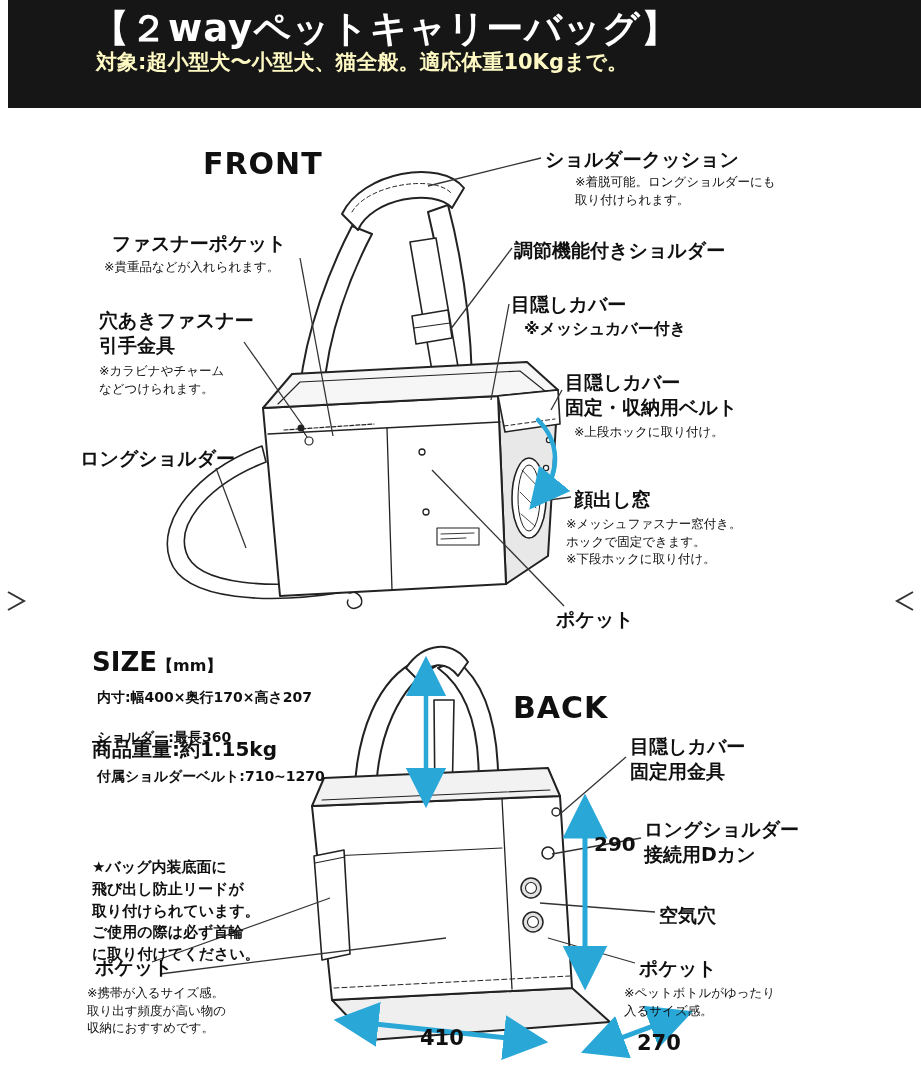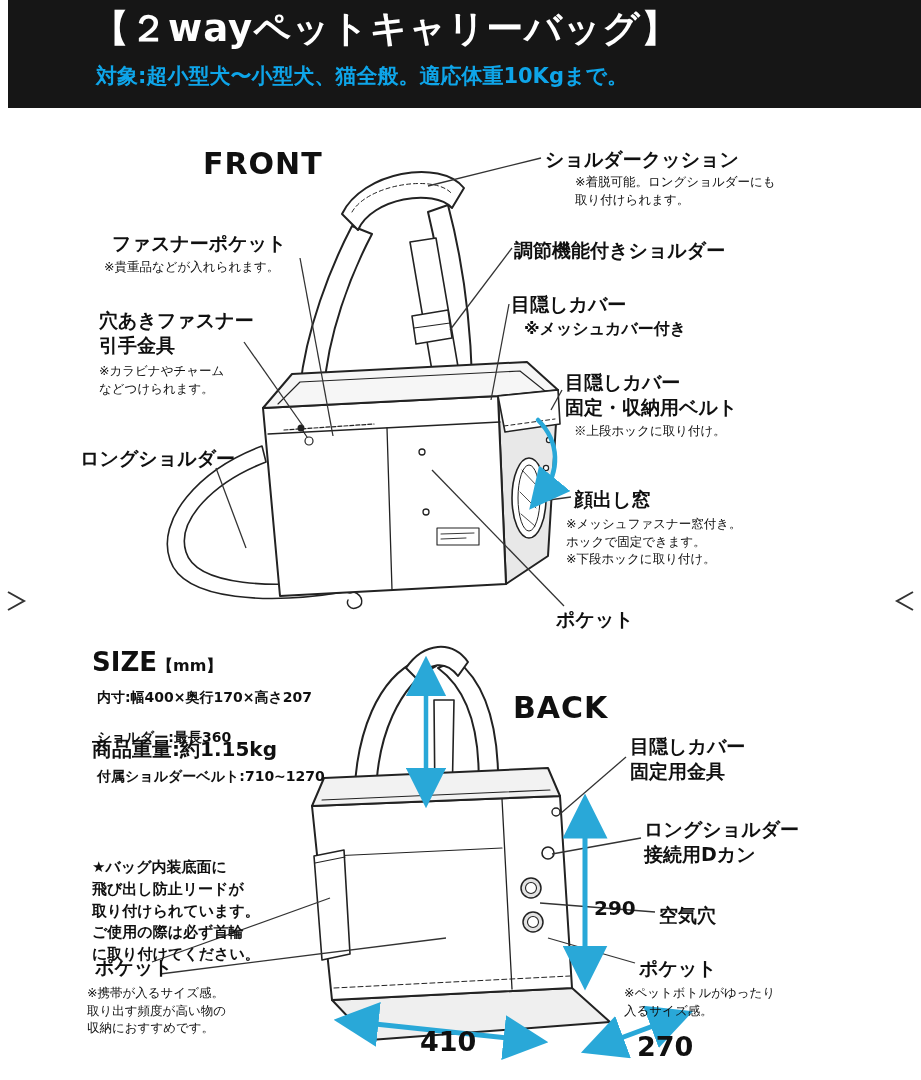--- a/index.html
+++ b/index.html
@@ -4,29 +4,29 @@
 <style>
   html,body{margin:0;padding:0;background:#ffffff;}
   #stage{position:relative;width:921px;height:1080px;background:#ffffff;overflow:hidden;
          font-family:"DejaVu Sans","Liberation Sans",sans-serif;}
   #art{position:absolute;left:0;top:0;z-index:1;}
   .t{position:absolute;z-index:2;color:#101010;white-space:pre-line;}
   .lbl{font-size:19px;font-weight:bold;line-height:1.3;}
   .note{font-size:12.5px;font-weight:500;line-height:1.4;}
   .note-b{font-size:16px;font-weight:bold;}
   .heading{font-size:30px;font-weight:800;letter-spacing:1px;}
-  .dim{font-size:27px;font-weight:bold;}
+  .dim{font-size:21px;font-weight:bold;}
   .size-label{font-size:26px;font-weight:800;}
   .size-unit{font-size:16px;font-weight:bold;}
   .size-lines{font-size:14px;font-weight:bold;line-height:1.42;}
   .weight{font-size:20px;font-weight:bold;}
   .warning{font-size:15px;font-weight:bold;line-height:1.45;margin-top:40px;}
   .header{position:absolute;left:0;top:0;width:921px;height:108px;background:#161616;z-index:3;margin-left:8px;}
   .header-title{position:absolute;left:84px;top:4px;color:#ffffff;font-size:37px;font-weight:bold;letter-spacing:1px;}
-  .header-sub{position:absolute;left:88px;top:62px;color:#0ea5e9;font-size:21px;font-weight:bold;}
+  .header-sub{position:absolute;left:88px;top:48px;color:#fef9c3;font-size:21px;font-weight:bold;}
 </style>
 </head>
 <body>
 
 <div id="stage">
 
   <div class="header">
     <div class="header-title">【２wayペットキャリーバッグ】</div>
     <div class="header-sub">対象:超小型犬〜小型犬、猫全般。適応体重10Kgまで。</div>
   </div>
@@ -157,21 +157,21 @@
   <div class="t lbl" style="left:511px;top:292px;">目隠しカバー</div>
   <div class="t note-b" style="left:524px;top:319px;">※メッシュカバー付き</div>
 
   <div class="t lbl" style="left:99px;top:308px;">穴あきファスナー
 引手金具</div>
   <div class="t note" style="left:99px;top:362px;">※カラビナやチャーム
 などつけられます。</div>
 
   <div class="t lbl" style="left:565px;top:370px;">目隠しカバー
 固定・収納用ベルト</div>
-  <div class="t note" style="left:574px;top:423px;font-family:Liberation Serif, serif;">※上段ホックに取り付け。</div>
+  <div class="t note" style="left:574px;top:423px;">※上段ホックに取り付け。</div>
 
   <div class="t lbl" style="left:80px;top:446px;">ロングショルダー</div>
 
   <div class="t lbl" style="left:574px;top:487px;">顔出し窓</div>
   <div class="t note" style="left:566px;top:515px;">※メッシュファスナー窓付き。
 ホックで固定できます。
 ※下段ホックに取り付け。</div>
 
   <div class="t lbl" style="left:556px;top:607px;">ポケット</div>
 
@@ -184,21 +184,21 @@
     <div>付属ショルダーベルト:710~1270</div>
   </div>
   <div class="t weight" style="left:92px;top:736px;">商品重量:約1.15kg</div>
 
   <div class="t heading" style="left:513px;top:690px;">BACK</div>
 
   <div class="t lbl" style="left:630px;top:734px;">目隠しカバー
 固定用金具</div>
   <div class="t lbl" style="left:644px;top:817px;">ロングショルダー
 接続用Dカン</div>
-  <div class="t dim" style="left:594px;top:896px;font-size:20px;">290</div>
+  <div class="t dim" style="left:594px;top:832px;font-size:20px;">290</div>
   <div class="t lbl" style="left:659px;top:903px;">空気穴</div>
 
   <div class="t lbl" style="left:639px;top:956px;">ポケット</div>
   <div class="t note" style="left:624px;top:984px;">※ペットボトルがゆったり
 入るサイズ感。</div>
 
   <div class="t warning" style="left:92px;top:817px;">★バッグ内装底面に
 飛び出し防止リードが
 取り付けられています。
 ご使用の際は必ず首輪

